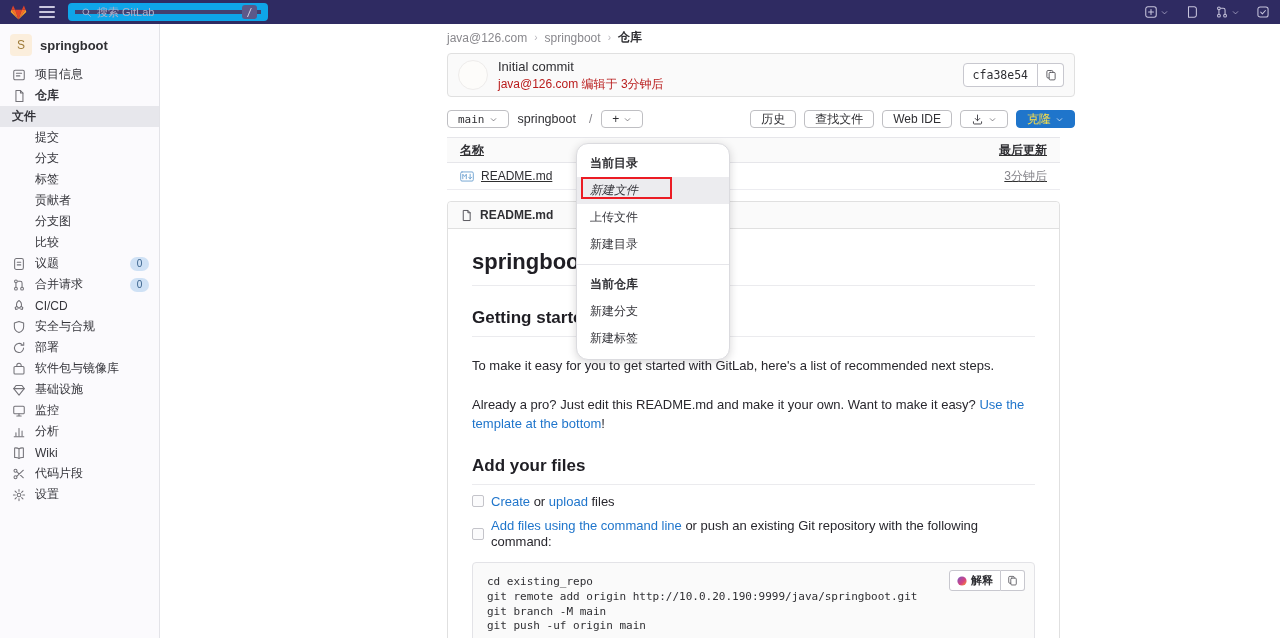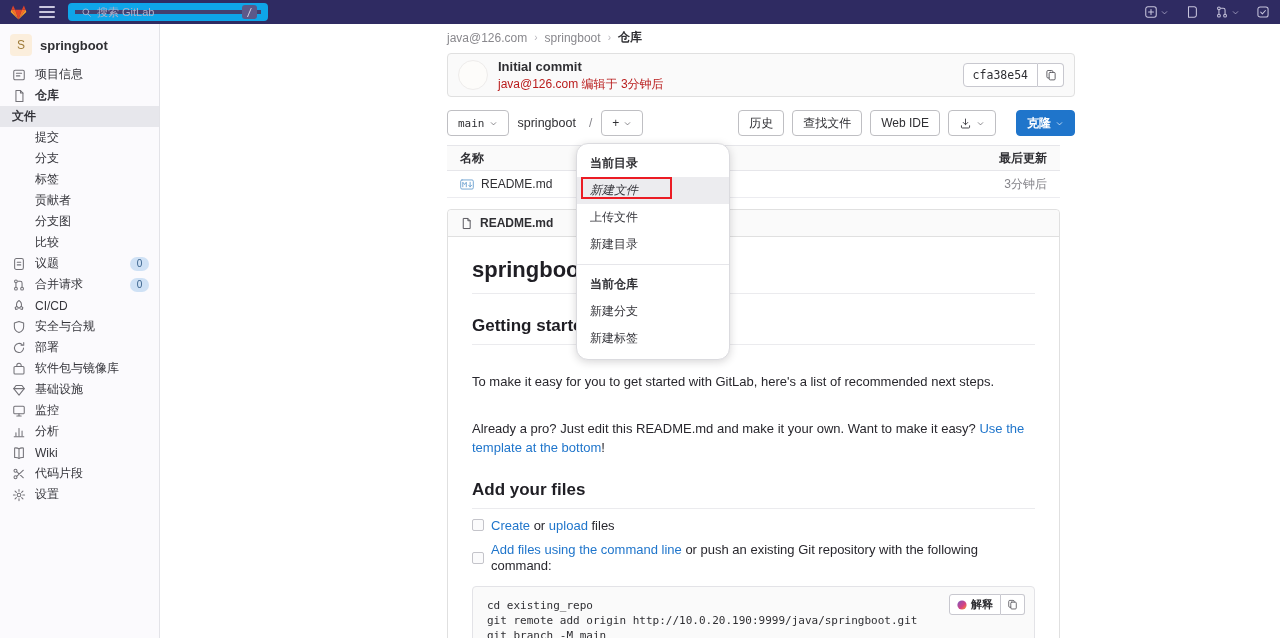--- a/index.html
+++ b/index.html
@@ -51,63 +51,63 @@
   .content { width:628px; margin-left:286px; }
 
   .breadcrumb { padding-top:5px; color:#89888d; font-size:12px; display:flex; align-items:center; gap:7px; }
   .breadcrumb .crumb { cursor:pointer; }
   .breadcrumb .sep { color:#b5b4ba; font-size:10px; }
   .breadcrumb .last { color:#2f2f33; font-weight:bold; }
 
   .commit-card { margin-top:7px; height:44px; background:#fafafa; border:1px solid #e0e0e0; border-radius:4px;
     display:flex; align-items:center; padding:0 10px; }
   .commit-avatar { width:30px; height:30px; border-radius:50%; background:#fdfcfa; border:1px solid #eeeceb; margin-right:10px; }
-  .commit-title { font-size:13px; font-weight:bold; color:#2f2f33; line-height:1.35; }
+  .commit-title { font-size:13px; font-weight:normal; color:#2f2f33; line-height:1.35; }
   .commit-meta { font-size:12px; color:#b91c1c; line-height:1.35; }
   .sha-group { margin-left:auto; display:flex; }
   .sha-box { height:24px; background:#fff; border:1px solid #c8c8cf; border-radius:4px 0 0 4px;
     display:flex; align-items:center; padding:0 9px; font-family:"DejaVu Sans Mono", monospace; font-size:11.5px; color:#2f2f33; }
   .sha-copy { width:26px; height:24px; background:#fff; border:1px solid #c8c8cf; border-left:none; border-radius:0 4px 4px 0;
     display:flex; align-items:center; justify-content:center; color:#55545a; cursor:pointer; }
   .sha-copy svg { width:12px; height:12px; }
 
   .toolbar { margin-top:13px; display:flex; align-items:center; }
-  .btn { height:26px; background:#fff; border:1px solid #bfbfc3; border-radius:4px;
+  .btn { height:18px; background:#fff; border:1px solid #bfbfc3; border-radius:4px;
     display:inline-flex; align-items:center; justify-content:center; padding:0 10px; font-size:12px; color:#2f2f33; cursor:pointer; gap:4px; }
   .btn .chev { width:9px; height:9px; color:#55545a; }
   .btn-mono { font-family:"DejaVu Sans Mono", monospace; font-size:11px; }
   .path-txt { margin:0 9px; color:#2f2f33; font-size:12.5px; }
   .path-sep { color:#85848a; margin-left:4px; margin-right:9px; }
   .tb-right { margin-left:auto; display:flex; gap:8px; }
-  .btn-blue { background:#1f75cb; border-color:#1f75cb; color:#ffffff; font-weight:bold;margin-left:12px; }
+  .btn-blue { background:#1f75cb; border-color:#1f75cb; color:#fde047; font-weight:normal; }
   .btn-blue .chev { color:#fff; }
   .btn-icon svg { width:13px; height:13px; color:#45444a; }
 
   
-  .ftable { margin-top:9px; width:613px; }
+  .ftable { margin-top:9px; width:613px;text-decoration:underline; }
   .ftable-head { height:26px; background:#fafafa; border-top:1px solid #e6e6ea; border-bottom:1px solid #e6e6ea;
     display:flex; align-items:center; padding:0 13px; font-weight:bold; color:#2f2f33; }
   .ftable-head .col-upd { margin-left:auto; }
   .ftable-row { height:27px; display:flex; align-items:center; padding:0 13px; border-bottom:1px solid #ececf0; cursor:pointer; }
   .md-icon { width:14px; height:11px; color:#74a5d2; margin-right:7px; }
   .md-icon svg { width:14px; height:11px; stroke-width:1.1; }
   .fname { color:#2f2f33; }
   .fupd { margin-left:auto; color:#85848a; }
 
   
   .panel { margin-top:11px; width:613px; border:1px solid #e0e0e0; border-radius:4px 4px 0 0; }
   .panel-head { height:27px; background:#fafafa; border-bottom:1px solid #e0e0e0; border-radius:4px 4px 0 0;
     display:flex; align-items:center; padding:0 12px; gap:7px; }
   .panel-head .doc { width:13px; height:13px; color:#55545a; }
   .panel-head .doc svg { width:13px; height:13px; }
   .panel-title { font-weight:bold; font-size:12px; color:#2f2f33; }
   .panel-body { padding:20px 24px 30px 24px; background:#fff; }
   .md-h1 { font-size:22px; font-weight:bold; color:#1f1e24; padding-bottom:10px; border-bottom:1px solid #ebebee; margin-bottom:6px; }
   .md-h2 { font-size:17px; font-weight:bold; color:#1f1e24; padding-bottom:8px; border-bottom:1px solid #ebebee; margin-top:22px; margin-bottom:4px; }
-  .md-p { font-size:13px; color:#28272d; line-height:1.45; margin-top:28px; }
+  .md-p { font-size:13px; color:#28272d; line-height:1.45; margin-top:20px; }
   a.mdlink { color:#1f75cb; text-decoration:none; cursor:pointer; }
   .task { display:flex; align-items:center; gap:7px; font-size:13px; color:#28272d; margin-top:9px; line-height:1.2; }
   .task .cb { width:12px; height:12px; border:1px solid #c4c4ca; border-radius:2px; background:#fbfbfc; flex:0 0 12px; }
   .codeblock { position:relative; margin-top:13px; background:#fafafa; border:1px solid #e3e3e7; border-radius:4px;
     padding:12px 14px; font-family:"DejaVu Sans Mono", monospace; font-size:11px; line-height:14.6px; color:#2f2f33; }
   .code-actions { position:absolute; top:7px; right:9px; display:flex; }
   .xbtn { height:21px; background:#fff; border:1px solid #c8c8cf; display:flex; align-items:center; gap:4px;
     padding:0 7px; font-size:11px; font-weight:bold; color:#2f2f33; cursor:pointer; }
   .xbtn:first-child { border-radius:3px 0 0 3px; }
   .xbtn:last-child { border-radius:0 3px 3px 0; border-left:none; padding:0 6px; }

